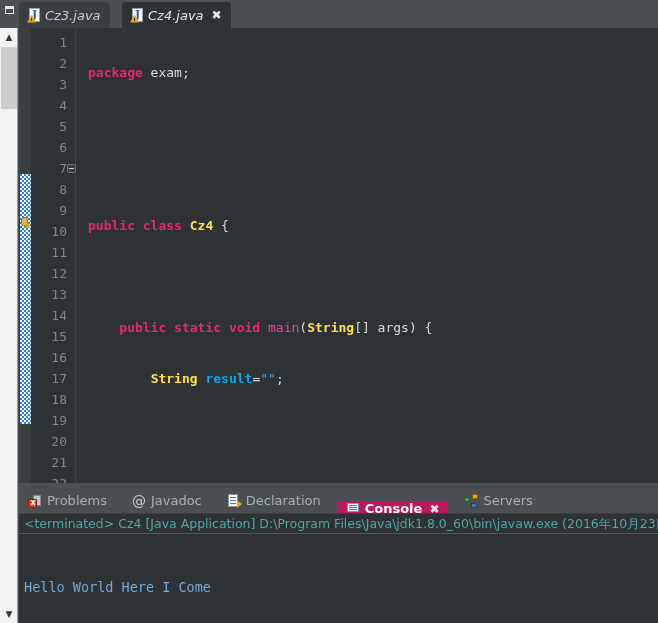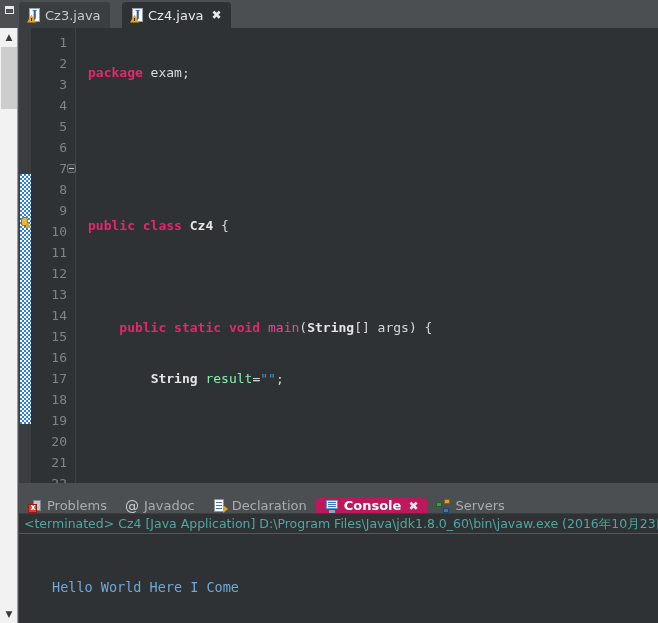--- a/index.html
+++ b/index.html
@@ -71,21 +71,21 @@
     padding: 0 9px 0 8px;
     border-top-left-radius: 4px;
     border-top-right-radius: 4px;
     font-size: 13px;
     color: #C8CACC;
     cursor: pointer;
     white-space: nowrap;
   }
   .tab.inactive { background: #3A3E41; }
   .tab.active { background: #2F3234; color: #E6E8EA; }
-  .tab .tab-label { margin-left: 5px; }
+  .tab .tab-label { margin-left: 5px; font-style: italic; }
   .tab .close-x {
     margin-left: 8px;
     color: #E9EBEE;
     font-size: 12px;
     font-weight: bold;
     line-height: 1;
   }
 
   
   .java-icon {
@@ -211,22 +211,22 @@
     white-space: pre;
     color: #D6D9DB;
   }
   .cline {
     height: 21px;
     line-height: 21px;
     padding-left: 11px;
     position: relative;
   }
   .kw   { color: #E6266F; font-weight: bold; }
-  .type { color: #e5e5e5; font-weight: bold; }
-  .var  { color: #86efac; font-weight: normal; }
+  .type { color: #fde047; font-weight: bold; }
+  .var  { color: #0ea5e9; font-weight: bold; }
   .fld  { color: #2D94D6; font-weight: bold; font-style: italic; }
   .mth  { color: #ec4899; }
   .str  { color: #3C9BD6; }
   .pl   { color: #D6D9DB; }
   .squig {
     text-decoration: underline wavy #E8A317;
     text-decoration-skip-ink: none;
   }
 
   
@@ -234,21 +234,22 @@
     position: absolute;
     left: 19px; top: 483px;
     width: 639px; height: 140px;
     background: #4B4F52;
   }
   .view-tabs {
     position: absolute;
     left: 0; top: 5px;
     height: 25px;
     display: flex;
-    align-items: flex-end;
+    align-items: center;
+    gap: 7px;
   }
   .vtab {
     display: flex;
     align-items: center;
     padding: 0 9px;
     font-size: 13px;
     color: #A9ADB1;
     border-top-left-radius: 4px;
     border-top-right-radius: 4px;
     cursor: pointer;
@@ -307,21 +308,21 @@
     overflow: hidden;
     border-bottom: 1px solid #52575B;
   }
   .console-out {
     padding: 3px 0 0 5px;
     font-family: "DejaVu Sans Mono", monospace;
     font-size: 13.5px;
     line-height: 20px;
     white-space: pre;
   }
-  .out-echo { color: #6FA8DC; margin-left: 28px; }
+  .out-echo { color: #6FA8DC; }
 </style>
 </head>
 <body>
 
 <div id="app">
 
   <div class="topleft-icon">
     <div class="sq"></div>
   </div>
 

